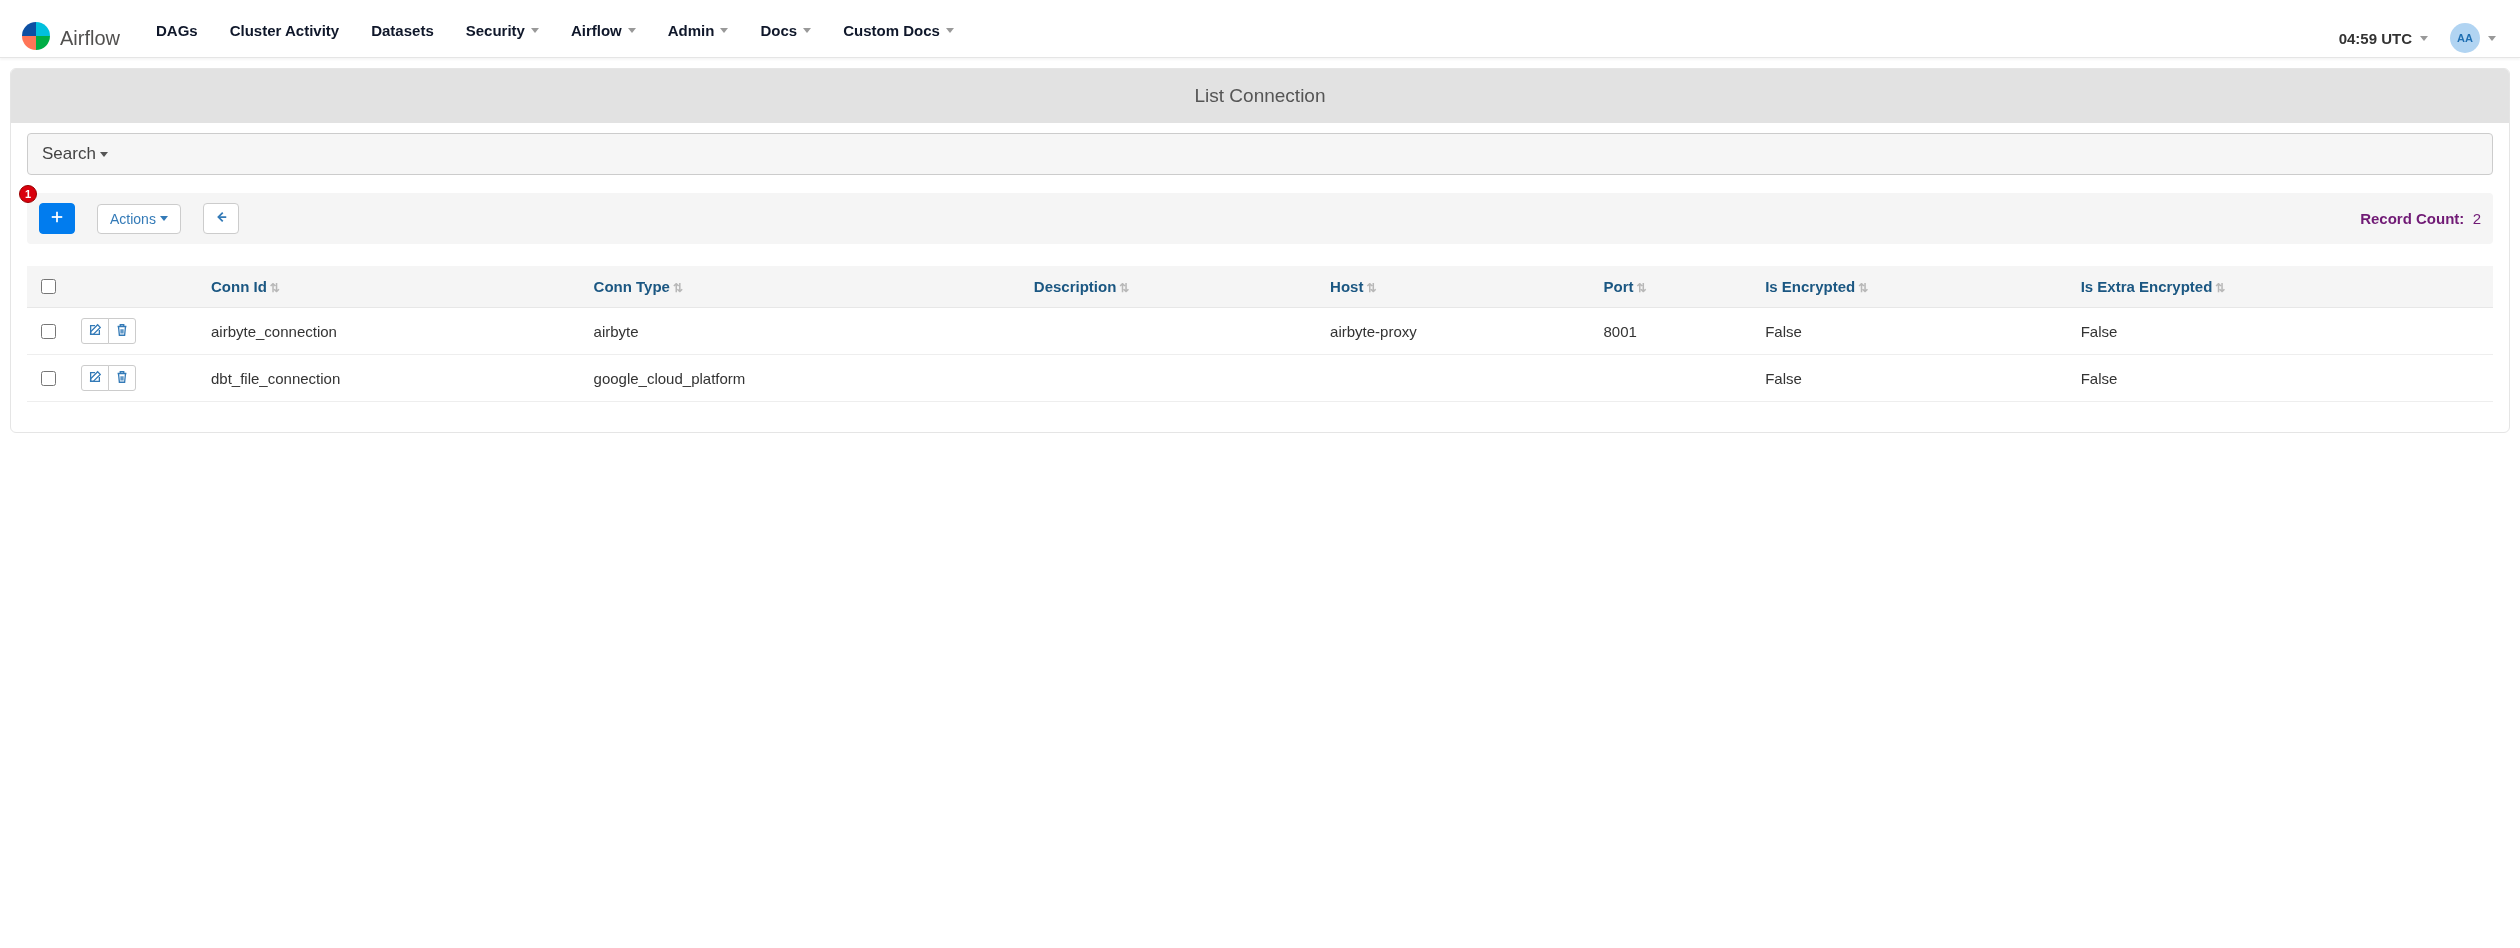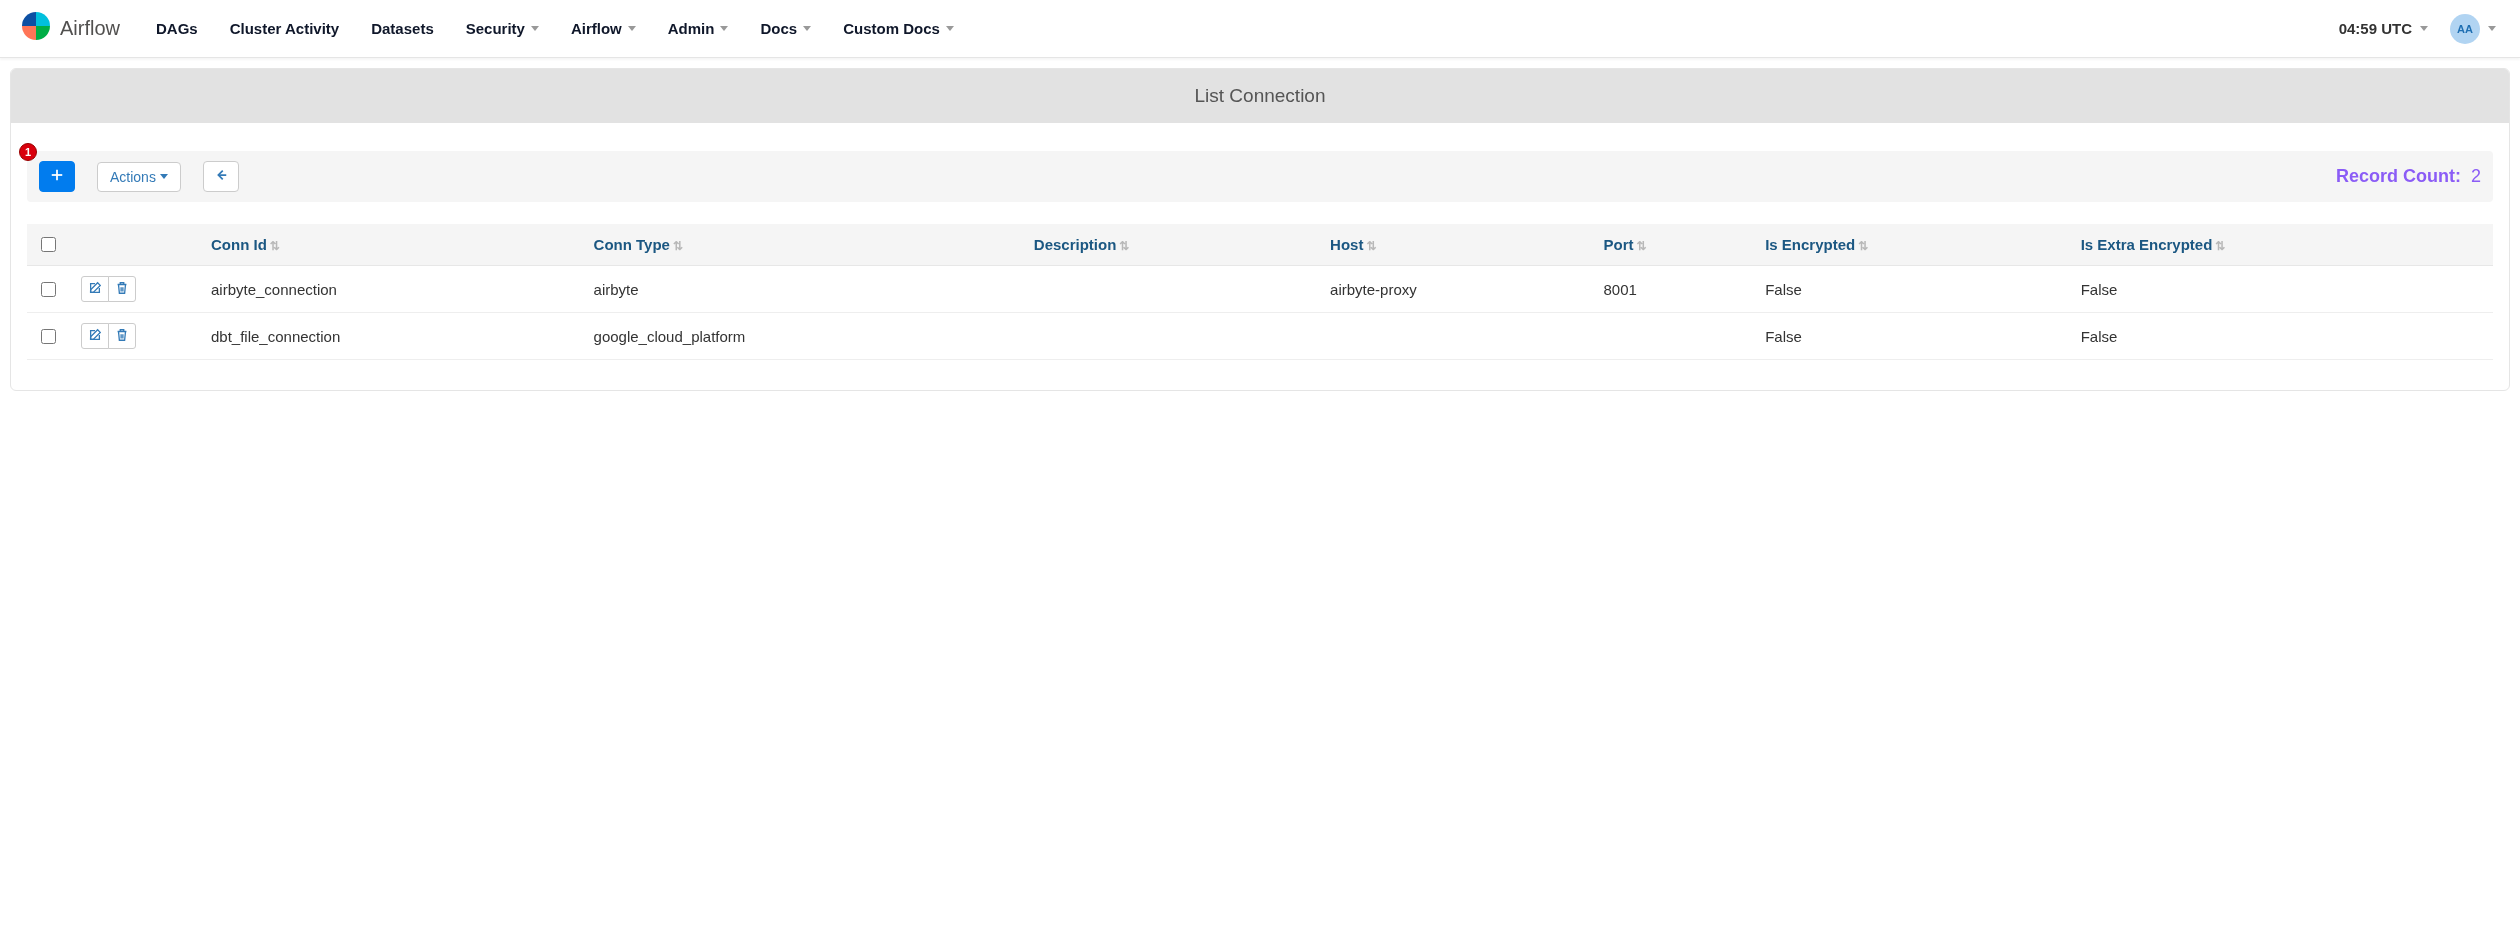--- a/index.html
+++ b/index.html
@@ -1,18 +1,18 @@
 <!DOCTYPE html>
 <html><head>
 <meta charset="utf-8">
 <style>
   * { box-sizing: border-box; }
   html, body { margin:0; padding:0; font-family: -apple-system, BlinkMacSystemFont, "Segoe UI", Helvetica, Arial, sans-serif; color:#51504f; background:#fff; font-size:16px; }
   
-  .navbar { display:flex; align-items:center; height:58px; padding:0 20px; border-bottom:1px solid #e5e5e5; box-shadow:0 2px 2px rgba(0,0,0,0.04); }
+  .navbar { display:flex; align-items:flex-end; height:58px; padding:0 20px; border-bottom:1px solid #e5e5e5; box-shadow:0 2px 2px rgba(0,0,0,0.04); }
   .brand { display:flex; align-items:center; gap:8px; margin-right:20px; text-decoration:none; color:#51504f; font-size:20px; }
   .brand-txt { font-weight:500; }
   .nav { display:flex; align-items:center; gap:0; list-style:none; margin:0; padding:0; flex:1; }
   .nav li { padding:18px 16px; font-weight:600; font-size:15px; color:#0f172a; cursor:pointer; display:flex; align-items:center; gap:4px; }
   .nav li .caret, .nav-right li .caret { width:0;height:0;border-left:4px solid transparent;border-right:4px solid transparent;border-top:5px solid #999; display:inline-block; margin-left:2px;}
   .nav-right { display:flex; align-items:center; gap:8px; list-style:none; margin:4px; padding:0;}
   .nav-right li { display:flex; align-items:center; gap:6px; font-weight:600; font-size:15px; color:#333; cursor:pointer;}
   .avatar { width:30px;height:30px;border-radius:50%;background:#b1d4f2;color:#1f6fb2;display:flex;align-items:center;justify-content:center;font-size:11px;font-weight:700; }
   
   .container { margin:10px; border:1px solid #e5e5e5; border-radius:6px; overflow:hidden; padding-bottom:30px; background:#fff;}
@@ -20,21 +20,21 @@
   .panel-body { padding:10px 16px 0 16px; }
   
   .search-bar { border:1px solid #ccc; border-radius:4px; background:#f6f6f6; padding:10px 14px; font-size:17px; color:#444; cursor:pointer; display:flex; align-items:center;}
   .search-bar .caret { margin-left:4px;width:0;height:0;border-left:4px solid transparent;border-right:4px solid transparent;border-top:5px solid #555; }
   
   .action-bar-wrap { position:relative; margin-top:18px;}
   .action-bar { background:#f5f5f5; border-radius:4px; padding:10px 12px; display:flex; align-items:center; gap:22px;}
   .btn { border:1px solid #ccc; background:#fff; color:#337ab7; padding:6px 12px; border-radius:4px; font-size:14px; cursor:pointer; display:inline-flex; align-items:center; gap:4px;}
   .btn.primary { background:#017cee; color:#fff; border-color:#017cee; padding:6px 10px;}
   .btn .caret { width:0;height:0;border-left:4px solid transparent;border-right:4px solid transparent;border-top:5px solid #337ab7;}
-  .record-count { margin-left:auto; font-size:18px; color:#8b5cf6;}
+  .record-count { margin-left:auto; font-size:15px; color:#701a75;}
   .record-count b{font-weight:700;}
   .badge-1 { position:absolute; left:-8px; top:-8px; width:18px;height:18px;border-radius:50%; background:#d9000d; color:#fff; font-size:11px; font-weight:700; display:flex; align-items:center; justify-content:center; border:1px solid #900; z-index:2;}
   
   table { width:100%; border-collapse:collapse; margin-top:22px; font-size:15px;}
   thead th { background:#f5f5f5; text-align:left; padding:10px 10px; color:#1b5782; font-weight:700; border-bottom:1px solid #e7e7e7;}
   thead th.nosort { color:#555; }
   thead th .sort-icon { color:#b8b8b8; font-size:12px; margin-left:3px; }
   tbody td { padding:10px 10px; border-bottom:1px solid #eee; color:#333;}
   input[type=checkbox]{ width:15px;height:15px; }
   .col-chk{width:44px;}
@@ -102,20 +102,24 @@
         </span>
       <span class="caret"></span>
     </li>
   </ul>
 </div>
 
 <div class="container">
   <div class="panel-heading">List Connection</div>
   <div class="panel-body">
 
+    <div class="search-bar">
+      <span>Search</span>
+      <span class="caret"></span>
+    </div>
 
     <div class="action-bar-wrap">
       <span class="badge-1">1</span>
       <div class="action-bar">
         <button class="btn primary">
           <span><svg width="14" height="14" viewBox="0 0 16 16" fill="currentColor">
                 <rect x="7" y="2" width="2" height="12"></rect>
                 <rect x="2" y="7" width="12" height="2"></rect>
               </svg></span>
         </button>

